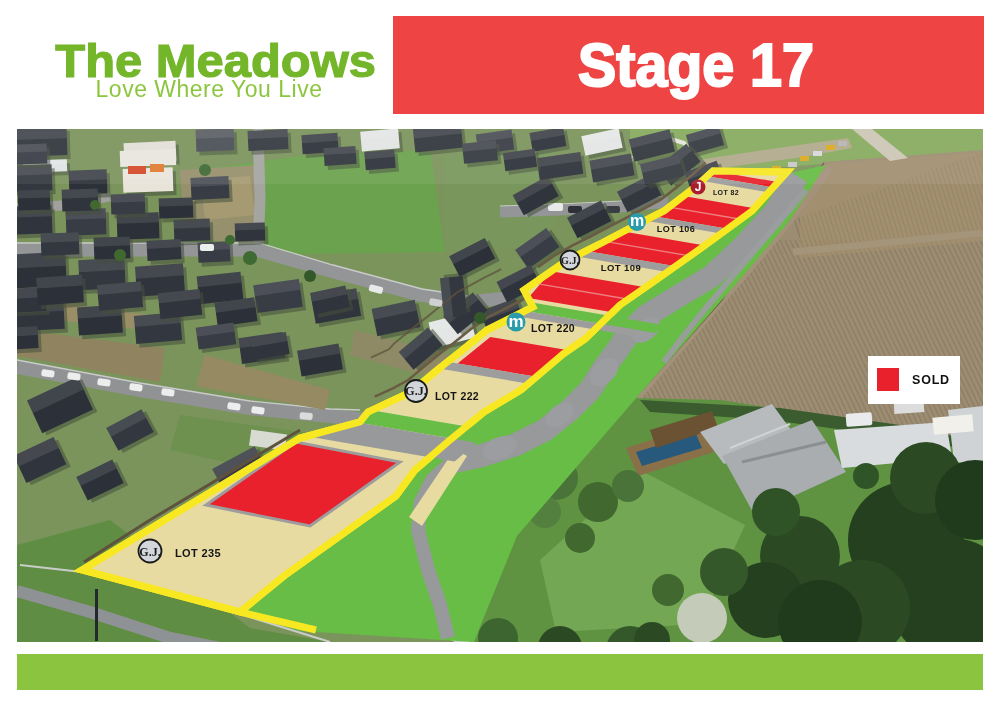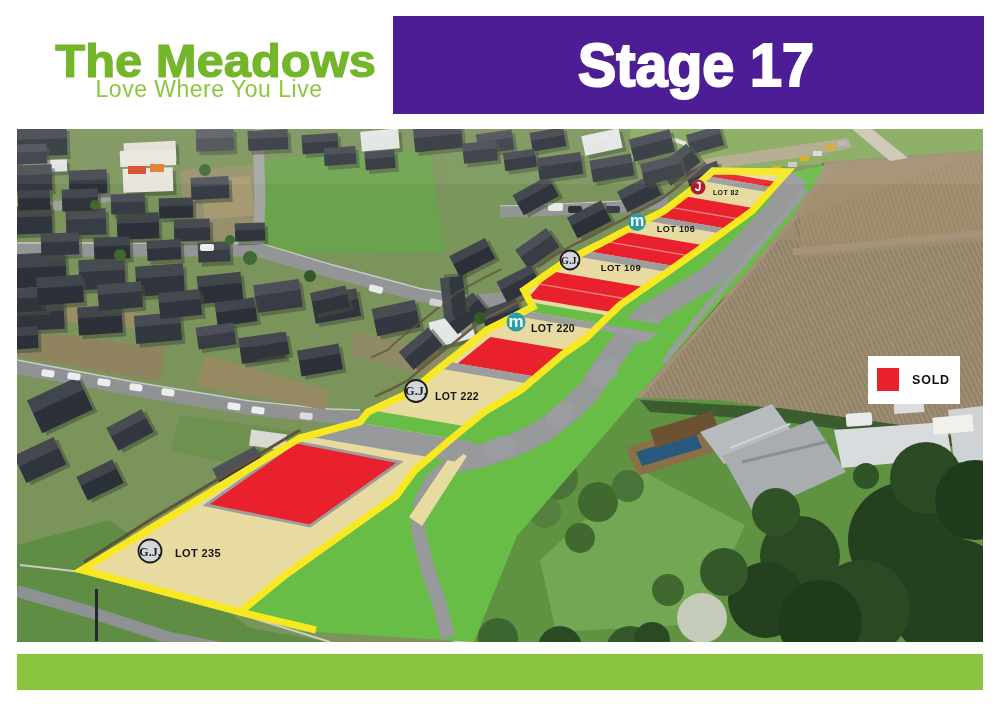--- a/index.html
+++ b/index.html
@@ -1,18 +1,18 @@
 <!DOCTYPE html>
 <html><head><meta charset="utf-8"><title>The Meadows Stage 17</title>
 <style>
 html,body{margin:0;padding:0;background:#ffffff;width:1000px;height:707px;overflow:hidden;font-family:"Liberation Sans",sans-serif;}
 .wrap{position:relative;width:1000px;height:563px;}
 .logo{position:absolute;left:44px;top:33px;width:330px;text-align:center;color:#74b62a;font-weight:bold;font-size:47px;letter-spacing:0px;transform:scaleX(1.04);transform-origin:center left;-webkit-text-stroke:1.2px #74b62a;}
 .tag{position:absolute;left:44px;top:76px;width:330px;text-align:center;color:#8cc63f;font-size:23px;letter-spacing:0.5px;}
-.banner{position:absolute;left:393px;top:16px;width:591px;height:98px;background:#4c1d95;display:flex;align-items:center;justify-content:center;}
+.banner{position:absolute;left:393px;top:16px;width:591px;height:98px;background:#ef4444;display:flex;align-items:center;justify-content:center;}
 .banner span{color:#ffffff;font-weight:bold;font-size:61px;letter-spacing:0px;transform:scaleX(0.94);-webkit-text-stroke:2.2px #ffffff;padding-left:16px;}
 .bottombar{position:absolute;left:17px;top:654px;width:966px;height:36px;background:#8bc53f;}
 </style></head>
 <body>
 <div class="wrap">
 
 <div class="logo">The Meadows</div>
 
 <div class="tag">Love Where You Live</div>
 

